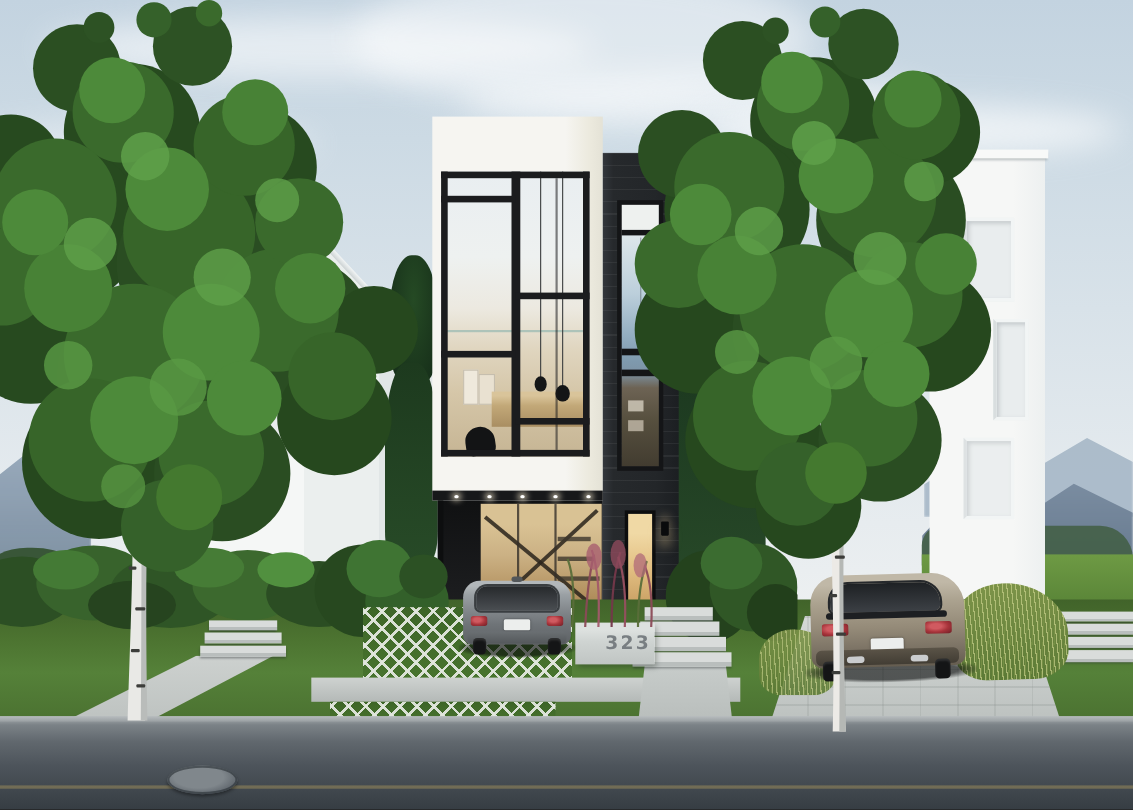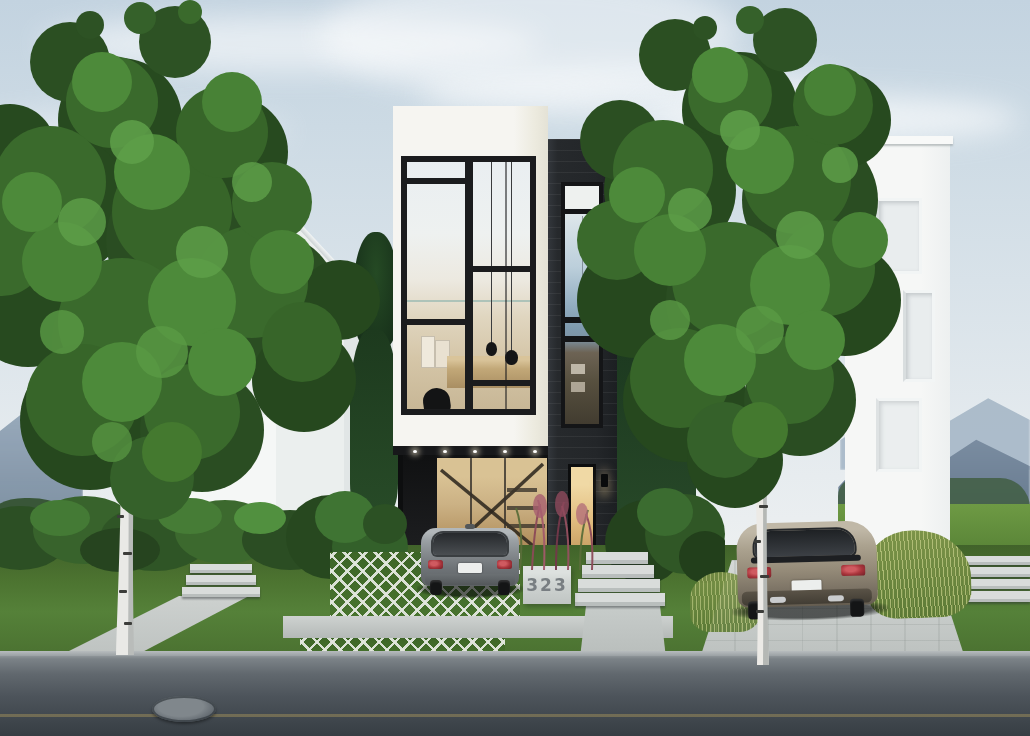--- a/index.html
+++ b/index.html
@@ -205,21 +205,21 @@
   <div class="abs lattice" style="left:300px;top:638px;width:205px;height:20px;"></div>
   <div class="abs" style="left:580px;top:598px;width:86px;height:60px;background:linear-gradient(180deg,#c9cecc,#b8bdbb);
               clip-path:polygon(8% 0,92% 0,100% 100%,0 100%);"></div>
 
   <div class="tread" style="left:586px;top:552px;width:62px;height:12px;"></div>
   <div class="tread" style="left:582px;top:565px;width:72px;height:13px;"></div>
   <div class="tread" style="left:578px;top:579px;width:82px;height:13px;"></div>
   <div class="tread" style="left:575px;top:593px;width:90px;height:13px;"></div>
   <div class="abs" style="left:523px;top:566px;width:48px;height:38px;text-align:center;line-height:38px;
               background:linear-gradient(180deg,#dde1df 0 18%,#cfd4d2 45%,#c0c5c3 100%);
-              box-shadow:2px 3px 5px rgba(30,40,30,.35);">
+              box-shadow:2px 3px 5px rgba(30,40,30,.35);padding-left:24px;">
     <span class="addr">323</span>
   </div>
   <svg class="abs" style="left:510px;top:490px;" width="95" height="82">
     <g stroke-width="2" fill="none" opacity=".95">
       <path d="M10,80 Q14,40 6,18" stroke="#5a6e3a"></path>
         <path d="M22,80 Q24,38 30,14" stroke="#8c4a58"></path>
       <path d="M34,80 Q36,34 28,10" stroke="#a35a6b"></path>
         <path d="M46,80 Q46,36 54,12" stroke="#74384a"></path>
       <path d="M58,80 Q60,40 52,16" stroke="#975060"></path>
         <path d="M70,80 Q70,42 78,20" stroke="#5a6e3a"></path>

